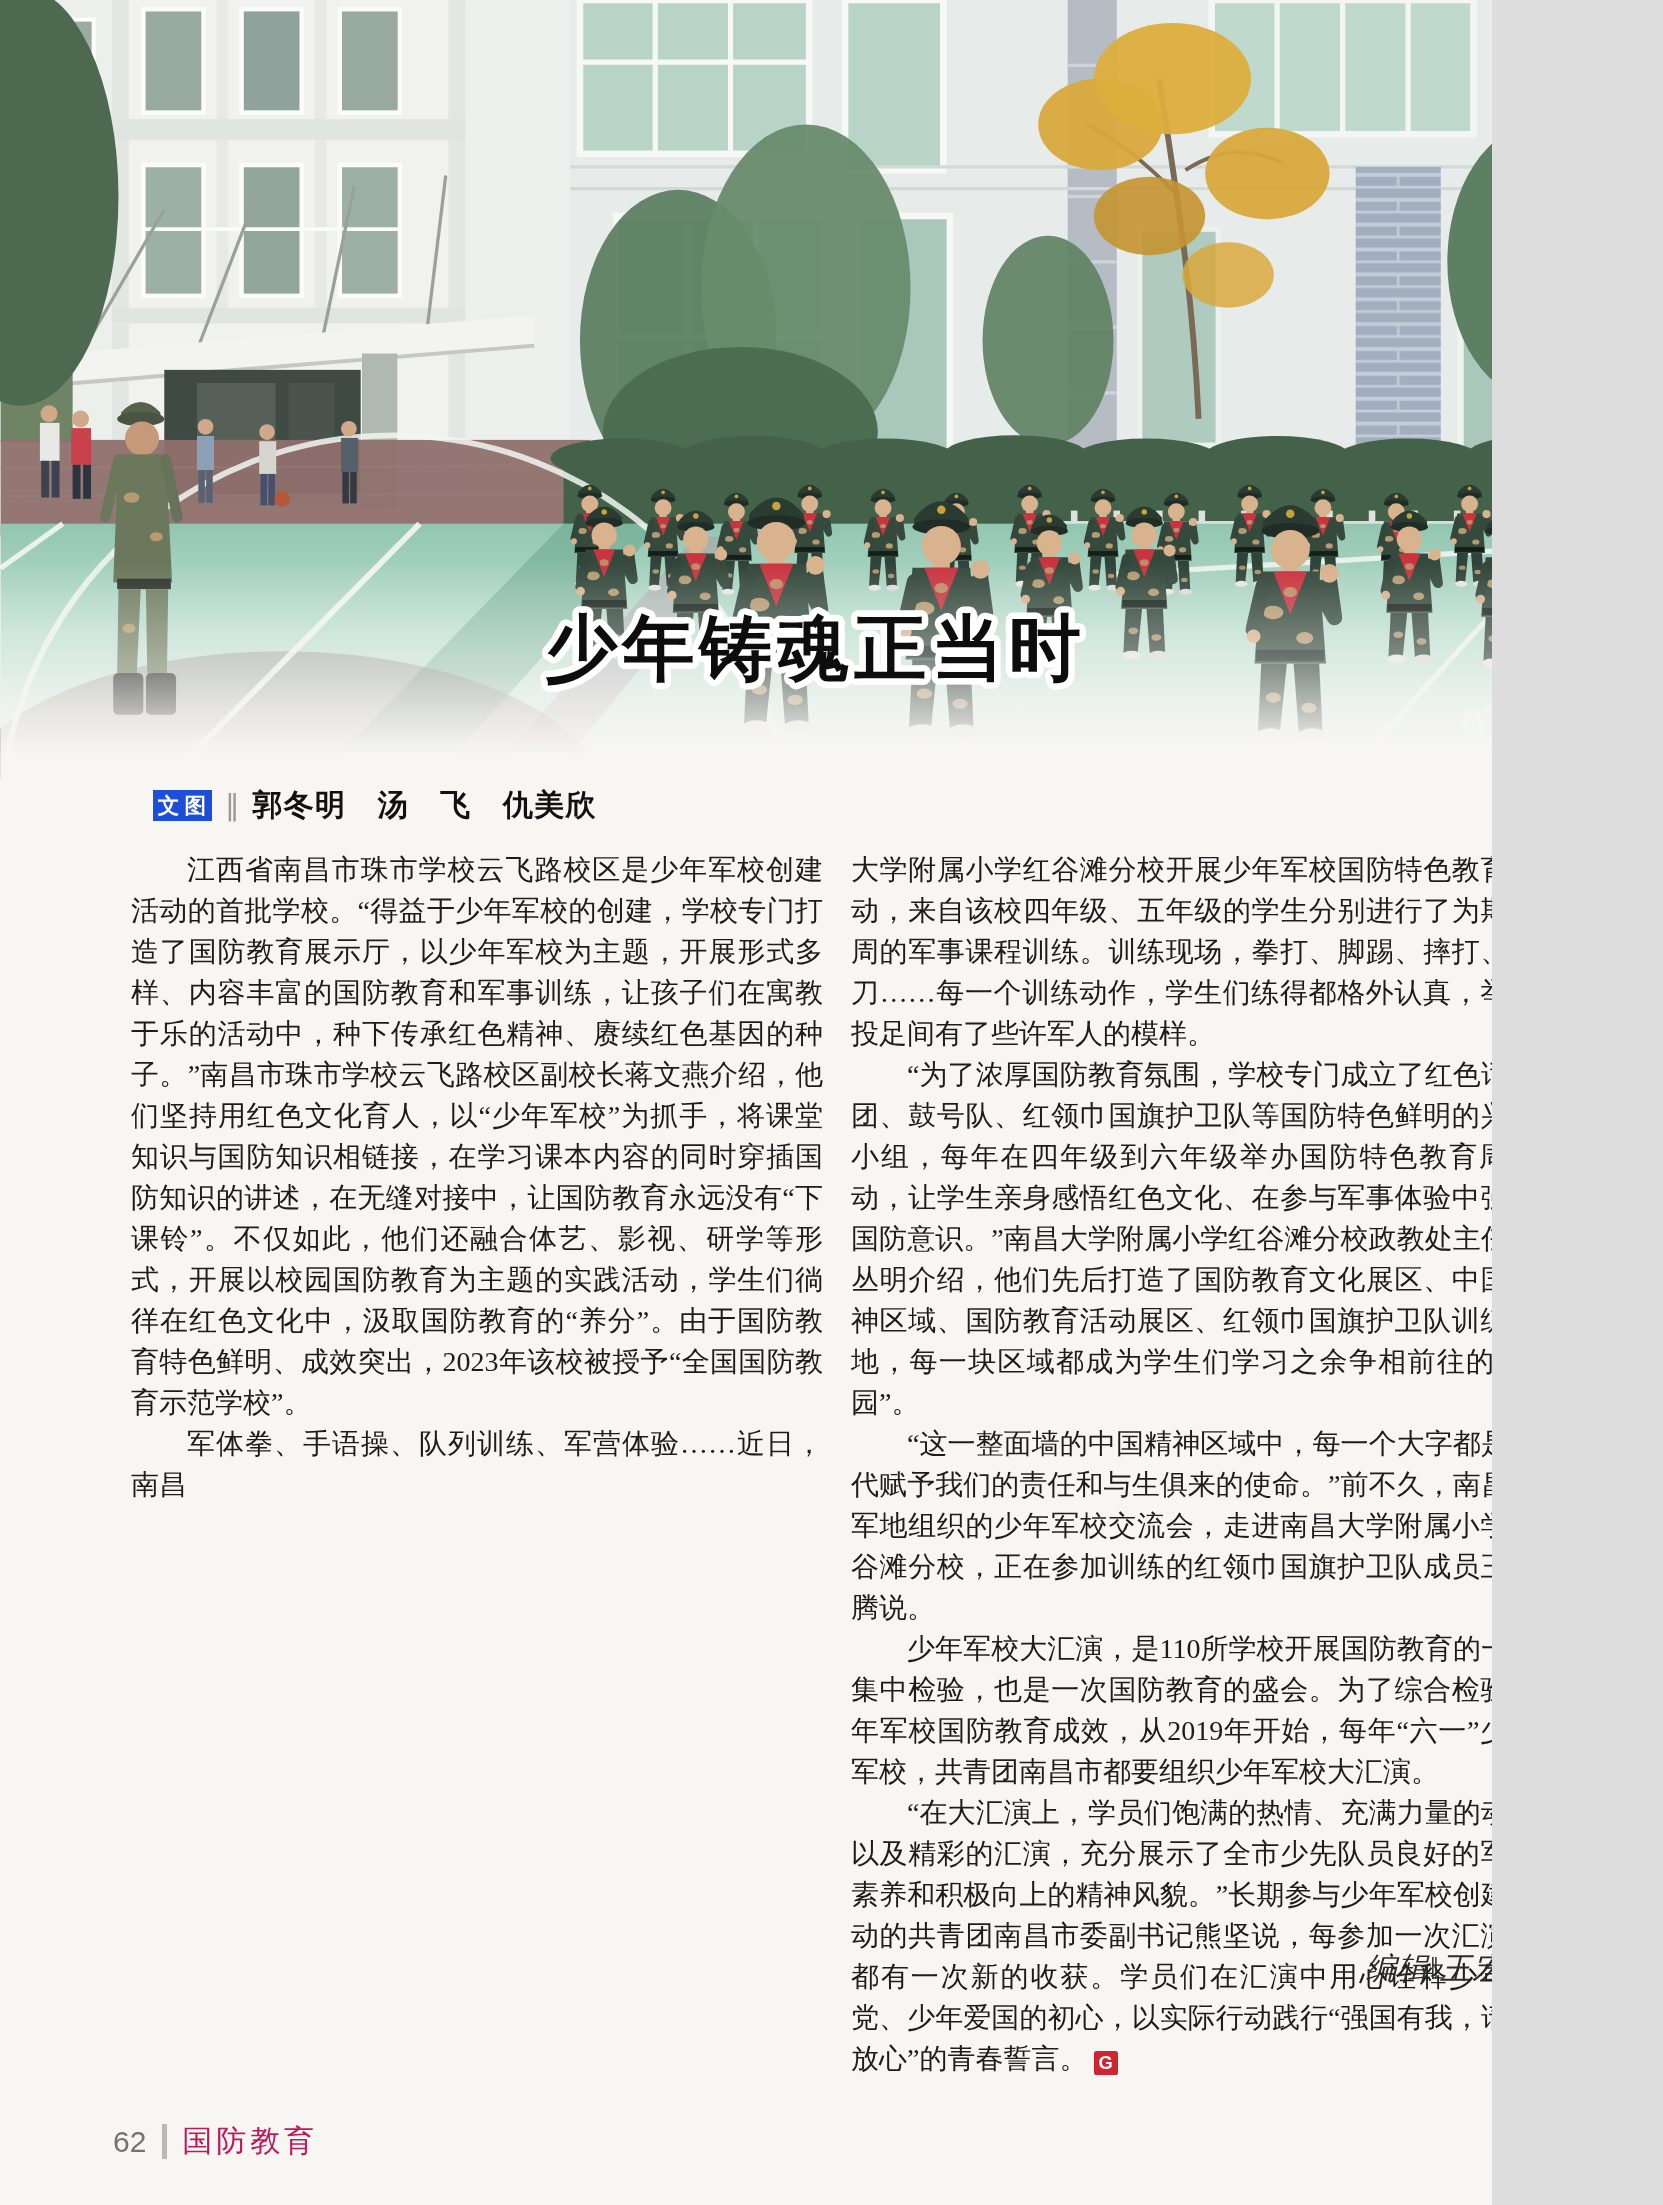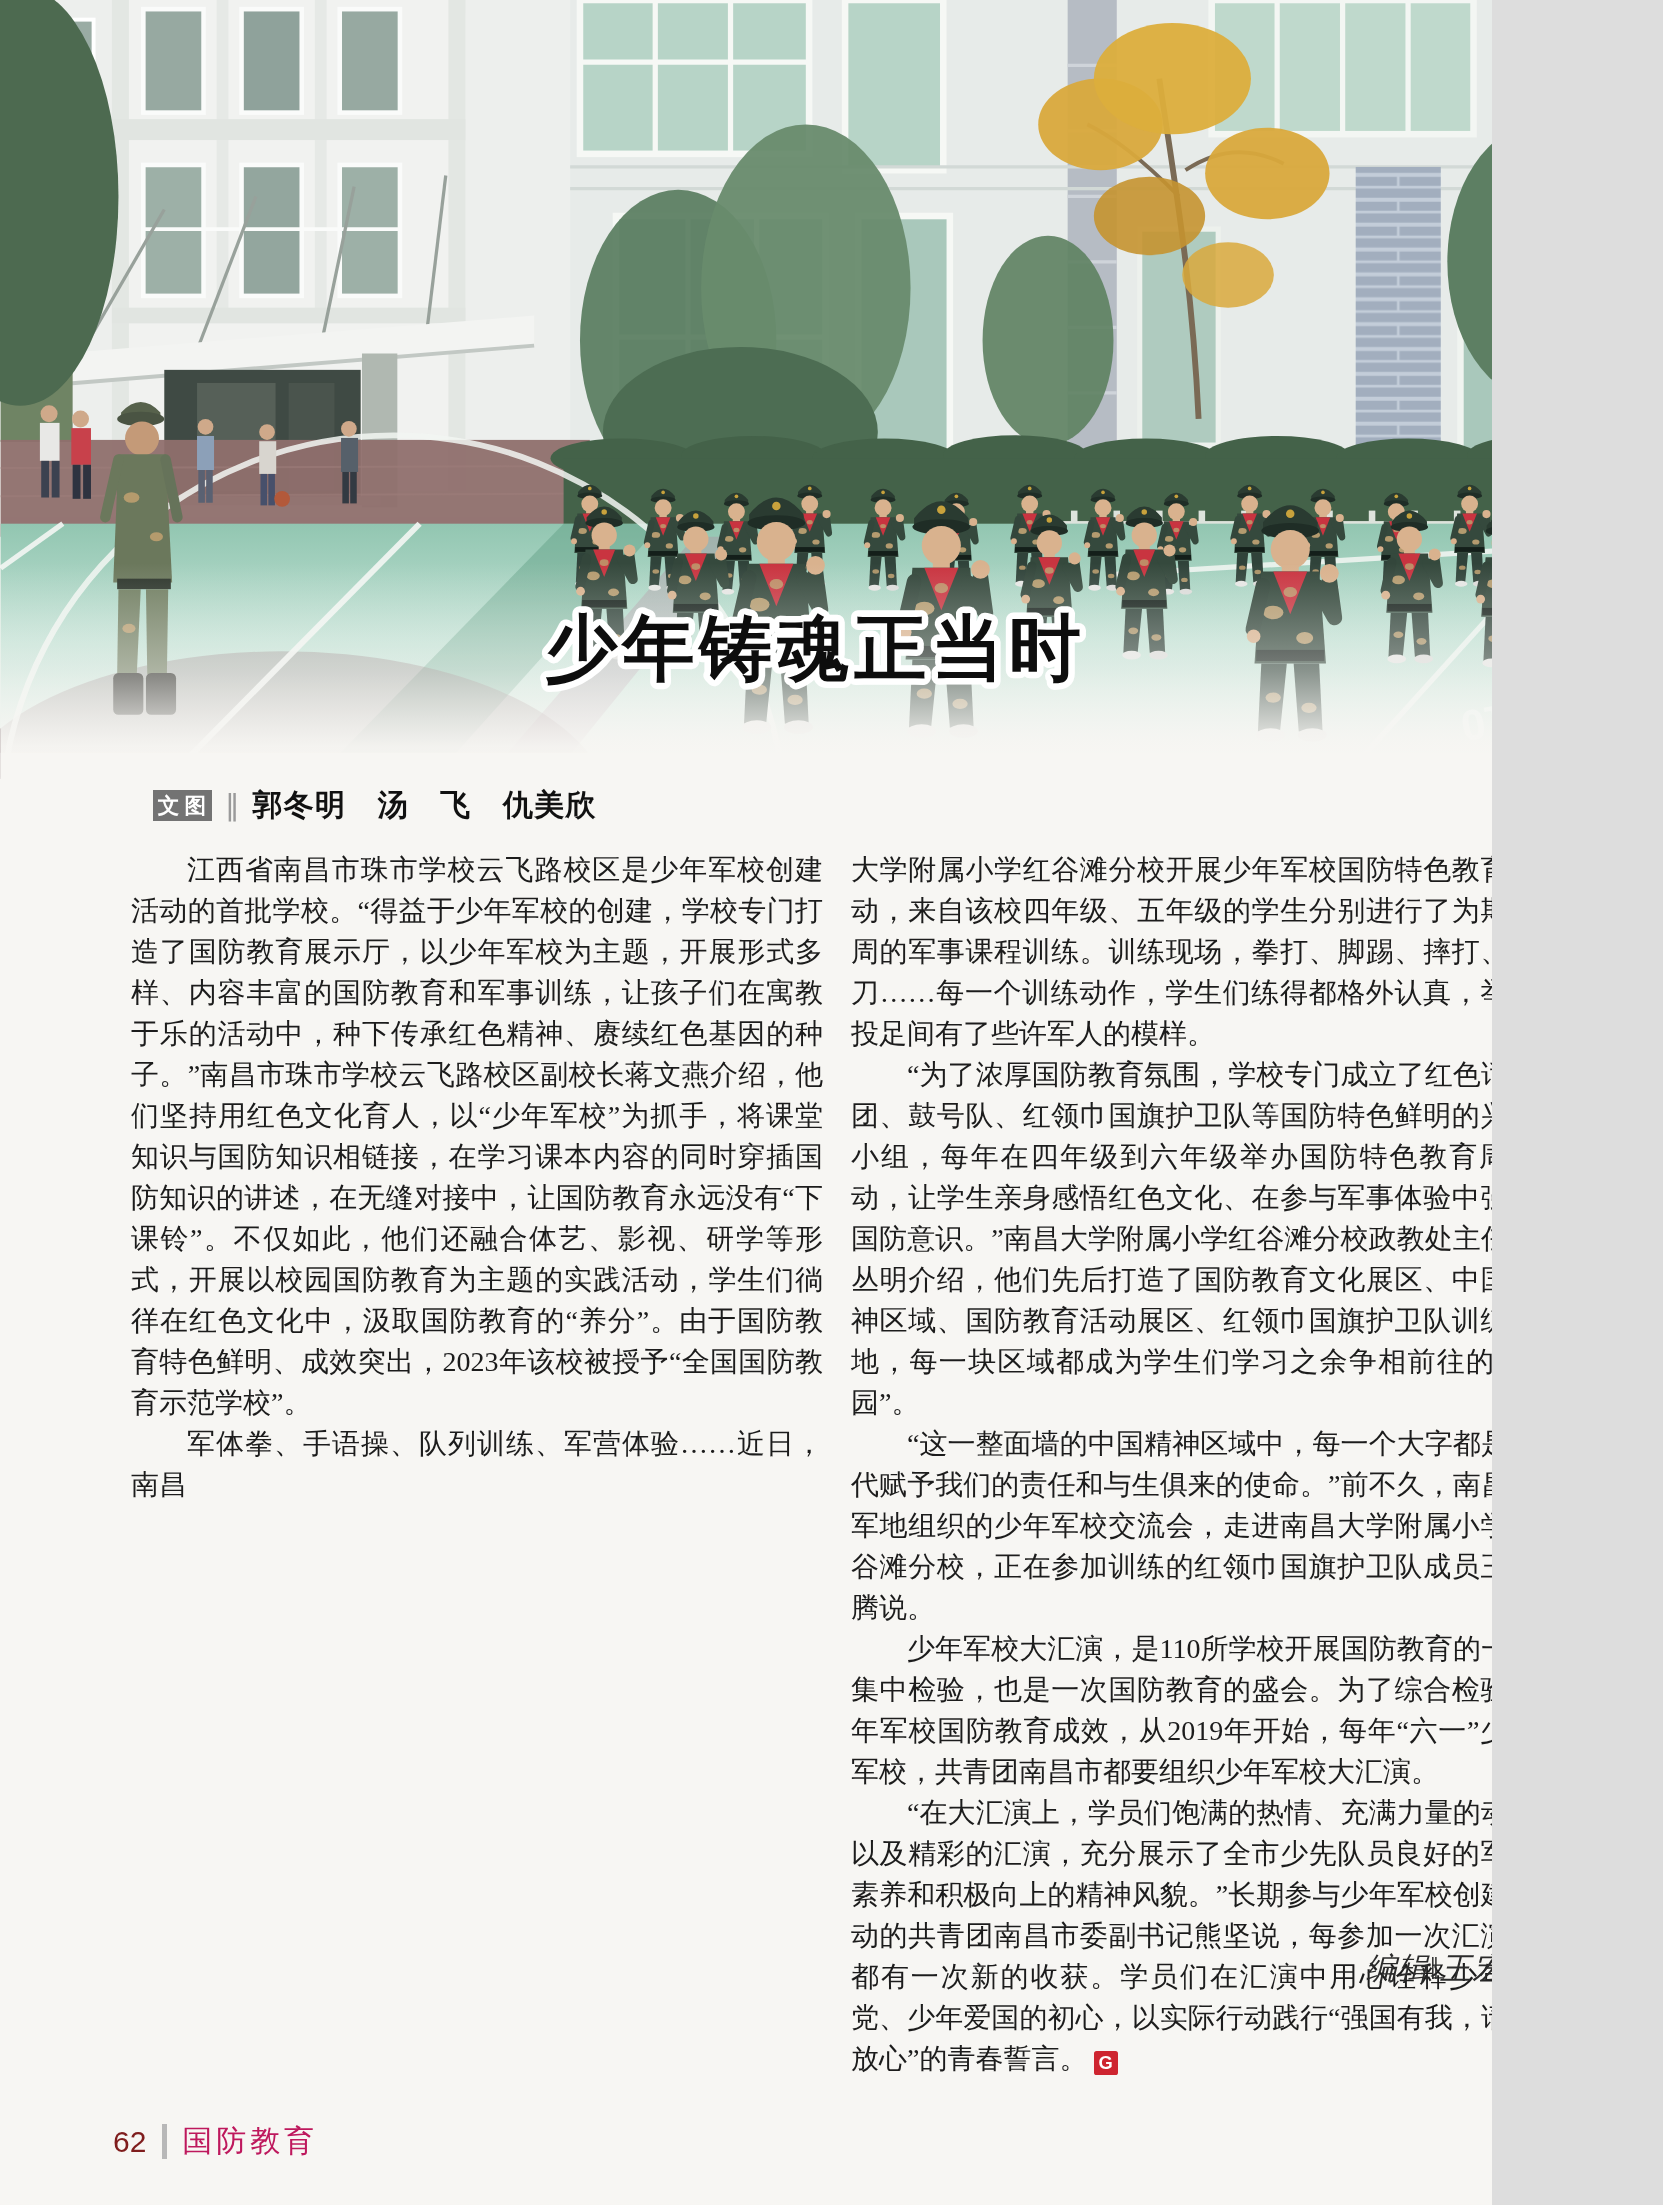--- a/index.html
+++ b/index.html
@@ -7,21 +7,21 @@
     position:relative;width:1492px;height:2205px;
     background:#f7f6f3;overflow:hidden;
     font-family:"Liberation Serif","DejaVu Serif",serif;color:#1c1c1c;
   }
   
   .photo{position:absolute;top:0;left:0;width:1664px;height:779px;}
   .photo svg{display:block;}
   
   .byline{position:absolute;top:785px;left:153px;display:flex;align-items:center;gap:13px;}
   .byline-badge{
-    width:59px;height:31px;background:#737373;color:#ffffff;
+    width:59px;height:31px;background:#1d4ed8;color:#ffffff;
     font-family:"Liberation Sans","DejaVu Sans",sans-serif;font-weight:bold;
     font-size:21.6px;letter-spacing:5.2px;display:flex;align-items:center;justify-content:center;
     padding-left:3.9px;box-sizing:border-box;
   }
   .byline-sep{color:#9a9a9a;font-size:29px;font-family:"DejaVu Sans",sans-serif;line-height:1;}
   .byline-authors{
     font-family:"Liberation Sans","DejaVu Sans",sans-serif;font-weight:bold;
     font-size:30px;color:#111;white-space:pre;letter-spacing:1.3px;
   }
   
@@ -35,21 +35,21 @@
     font-family:"Liberation Sans","DejaVu Sans",sans-serif;font-weight:bold;font-size:18.3px;
     line-height:23.6px;text-align:center;border-radius:2.6px;margin-left:6.5px;
     vertical-align:-1.3px;text-indent:0;
   }
   .editor{
     position:absolute;top:1948px;left:851px;width:686px;text-align:right;
     font-style:italic;font-size:31px;color:#2b2b2b;letter-spacing:1.3px;
   }
   
   .footer{position:absolute;top:2121px;left:113px;display:flex;align-items:center;gap:15.7px;}
-  .footer-num{font-family:"Liberation Sans","DejaVu Sans",sans-serif;font-size:30px;color:#7f1d1d;}
+  .footer-num{font-family:"Liberation Sans","DejaVu Sans",sans-serif;font-size:30px;color:#737373;}
   .footer-bar{width:4.6px;height:35px;background:#b8b8b8;}
   .footer-section{font-family:"Liberation Sans","DejaVu Sans",sans-serif;font-size:30px;color:#be185d;letter-spacing:3.9px;}
 </style>
 </head>
 <body>
 
 <div class="page">
 
   <div class="photo">
   <svg width="1664" height="779" viewBox="0 0 2540 1190">

